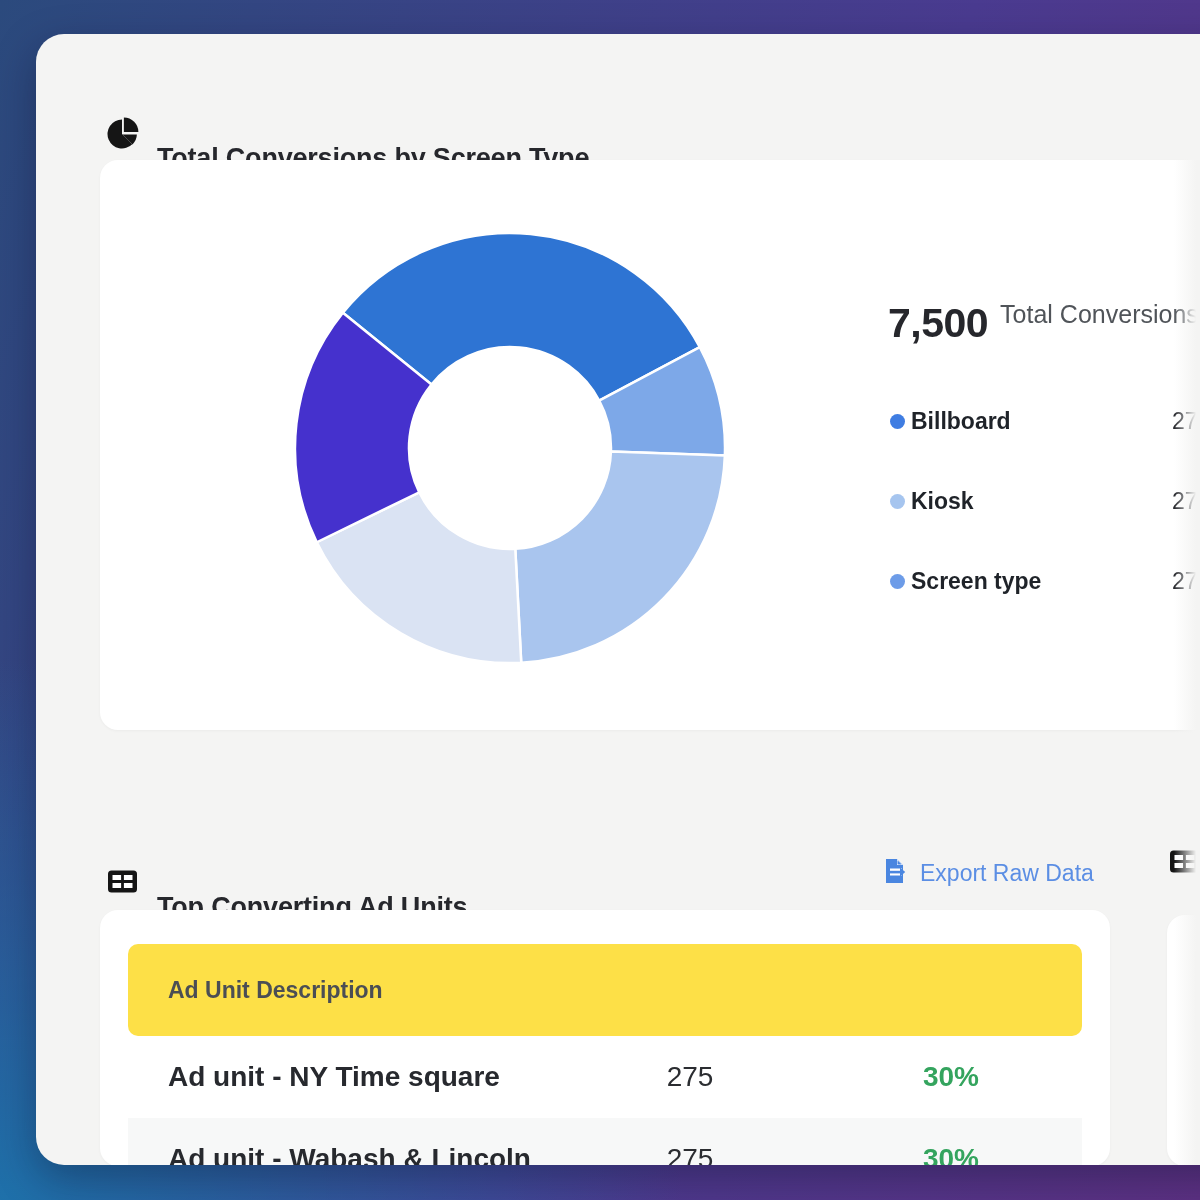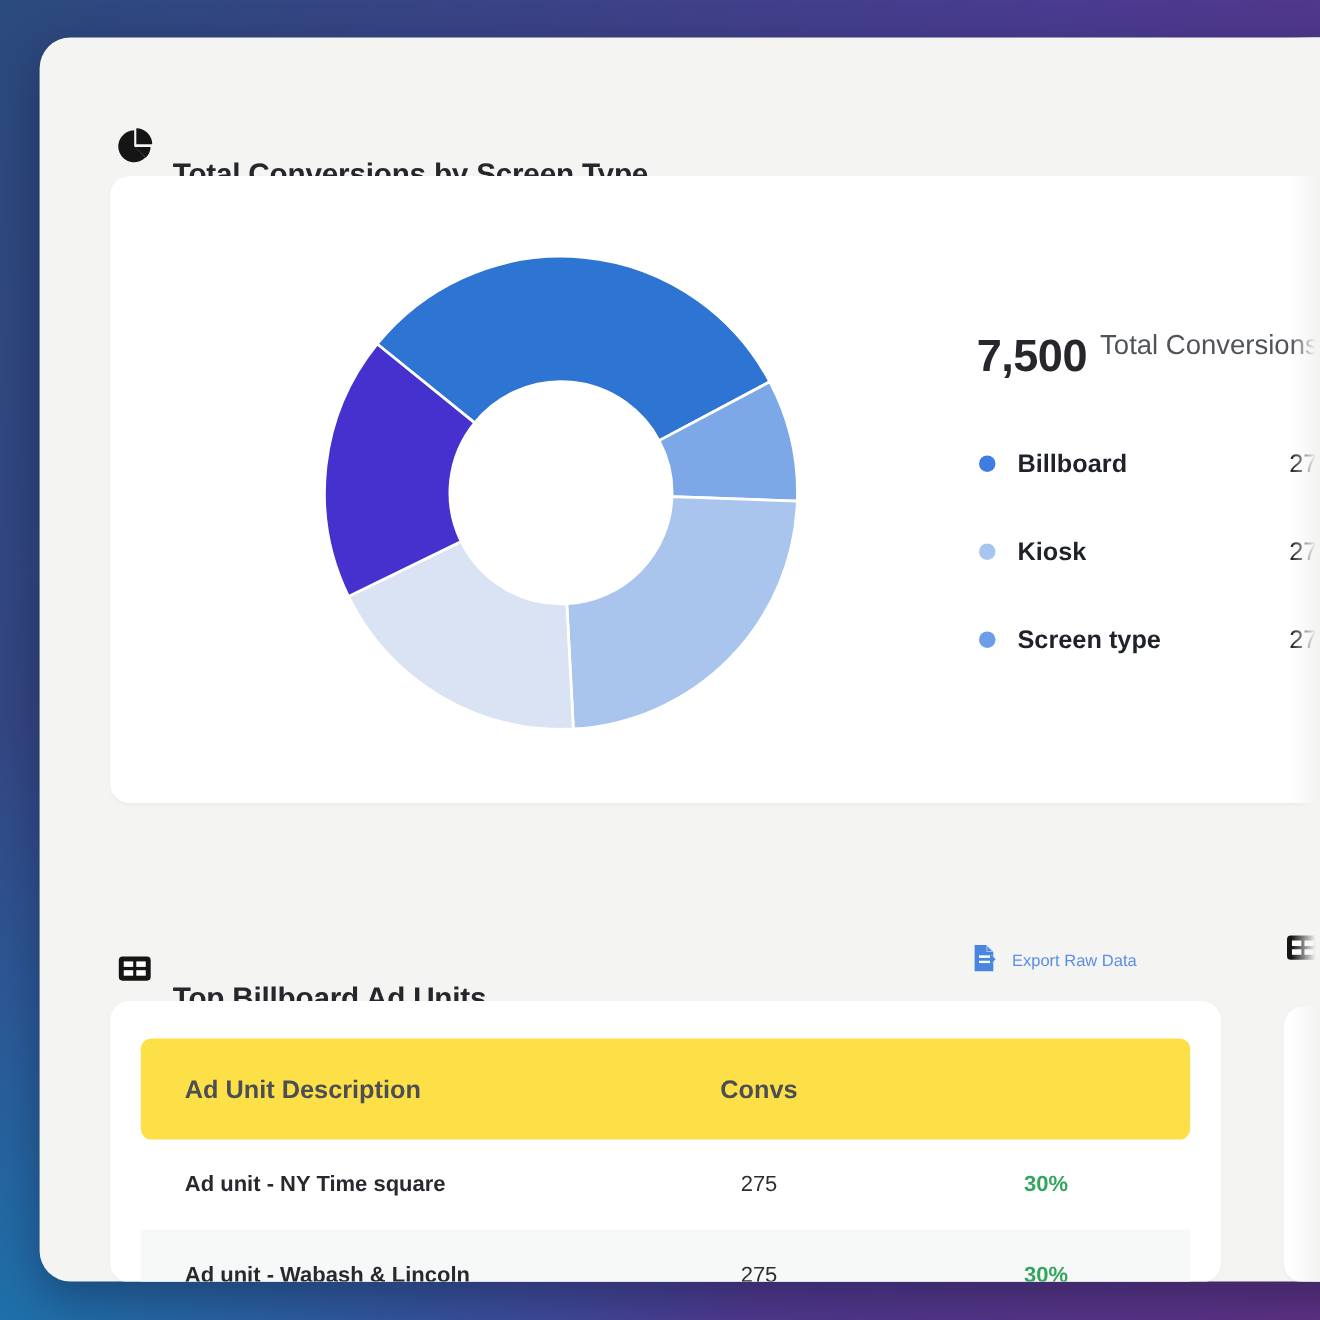--- a/index.html
+++ b/index.html
@@ -31,41 +31,41 @@
   .right-card { left:1131px; top:881px; width:240px; height:251px; overflow:hidden; }
 
   .donut-wrap { position:absolute; left:193px; top:71px; width:434px; height:434px; }
 
   .stat { position:absolute; left:788px; top:140px; display:flex; align-items:flex-start; white-space:nowrap; }
   .stat-value { font-size:41px; font-weight:700; color:#26272c; letter-spacing:-0.5px; }
   .stat-label { font-size:25px; font-weight:400; color:#505459; margin-left:12px; }
 
   .legend-item { position:absolute; left:790px; display:flex; align-items:center; height:30px; cursor:pointer; }
   .legend-dot { width:15px; height:15px; border-radius:50%; flex:0 0 auto; }
-  .legend-label { font-size:23px; font-weight:600; color:#1f2329; margin-left:20px; white-space:nowrap; }
+  .legend-label { font-size:23px; font-weight:600; color:#1f2329; margin-left:6px; white-space:nowrap; }
   .legend-value { position:absolute; left:1072px; font-size:23px; font-weight:400; color:#26272c; height:30px; line-height:30px; white-space:nowrap; }
   .li-0 { top:246px; } .li-1 { top:326px; } .li-2 { top:406px; }
   .lv-0 { top:246px; } .lv-1 { top:326px; } .lv-2 { top:406px; }
 
   .export-link { position:absolute; left:844px; top:822px; display:flex; align-items:center; gap:10px; cursor:pointer; }
-  .export-label { font-size:15px; font-weight:500; color:#5b8ee4; white-space:nowrap; }
+  .export-label { font-size:23px; font-weight:500; color:#5b8ee4; white-space:nowrap; }
 
   .thead {
     position:absolute; left:28px; top:34px; width:954px; height:92px;
     background:#fde047; border-radius:10px;
     display:grid; grid-template-columns:432px 260px 262px; align-items:center;
     color:#4b4e54; font-size:23px; font-weight:700;
   }
   .th-left { padding-left:40px; text-align:left; }
   .th-center { text-align:center; line-height:31px; }
 
   .trow {
     position:absolute; left:28px; width:954px; height:82px;
     display:grid; grid-template-columns:432px 260px 262px; align-items:center;
-    font-size:20px;
+    font-size:28px;
   }
   .tr-0 { top:126px; } .tr-1 { top:208px; background:#f7f8f8; }
   .td-desc { padding-left:40px; font-weight:600; color:#27292e; white-space:nowrap; }
   .td-convs { text-align:center; color:#2b2d31; }
   .td-rate { text-align:center; font-weight:700; }
 
   .right-card .mini-head { position:absolute; left:28px; top:30px; width:180px; height:92px; background:#ededed; border-radius:10px; }
 
   .edge-fade {
     position:absolute; left:1174px; top:34px; width:26px; height:1131px; z-index:5;
@@ -127,42 +127,41 @@
   <div class="section-header table-header">
     <span>
       <svg width="36" height="36" viewBox="0 0 36 36">
         <rect x="3" y="6.5" width="29" height="22" rx="3.5" fill="#151515"></rect>
         <rect x="7.5" y="11" width="8.6" height="5" fill="#ffffff"></rect>
         <rect x="18.9" y="11" width="8.6" height="5" fill="#ffffff"></rect>
         <rect x="7.5" y="19" width="8.6" height="5" fill="#ffffff"></rect>
         <rect x="18.9" y="19" width="8.6" height="5" fill="#ffffff"></rect>
       </svg>
     </span>
-    <span class="section-title">Top Billboard Ad Units</span>
+    <span class="section-title">Top Converting Ad Units</span>
   </div>
 
   <div class="export-link">
     <span>
       <svg width="30" height="30" viewBox="0 0 30 30">
         <path d="M6,3 h11 l6,6 v18 h-17 z" fill="#4a86e0"></path>
         <path d="M17,3 l6,6 h-6 z" fill="#ffffff"></path>
         <path d="M17.5,4.2 l4.3,4.3 h-4.3 z" fill="#4a86e0"></path>
         <rect x="10" y="12.5" width="12" height="7" fill="#ffffff"></rect>
         <rect x="10" y="14.8" width="10" height="2.6" fill="#4a86e0"></rect>
         <path d="M20,11.4 l5.2,4.7 -5.2,4.7 z" fill="#4a86e0"></path>
       </svg>
     </span>
     <span class="export-label" style="color: rgb(91, 142, 228);">Export Raw Data</span>
   </div>
 
   <div class="white-card table-card">
     <div class="thead">
       <div class="th-left">Ad Unit Description</div>
       <div class="th-center">
-        <div>Convs</div>
       </div>
     </div>
 
     <div class="trow tr-0">
       <div class="td-desc">Ad unit - NY Time square</div>
       <div class="td-convs">275</div>
       <div class="td-rate rate-cell" style="color: rgb(52, 164, 94);">30%</div>
     </div>
 
     <div class="trow tr-1">

